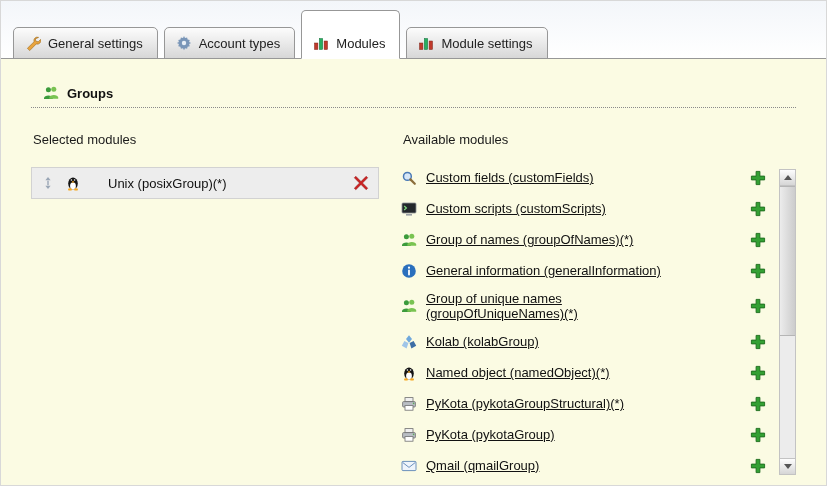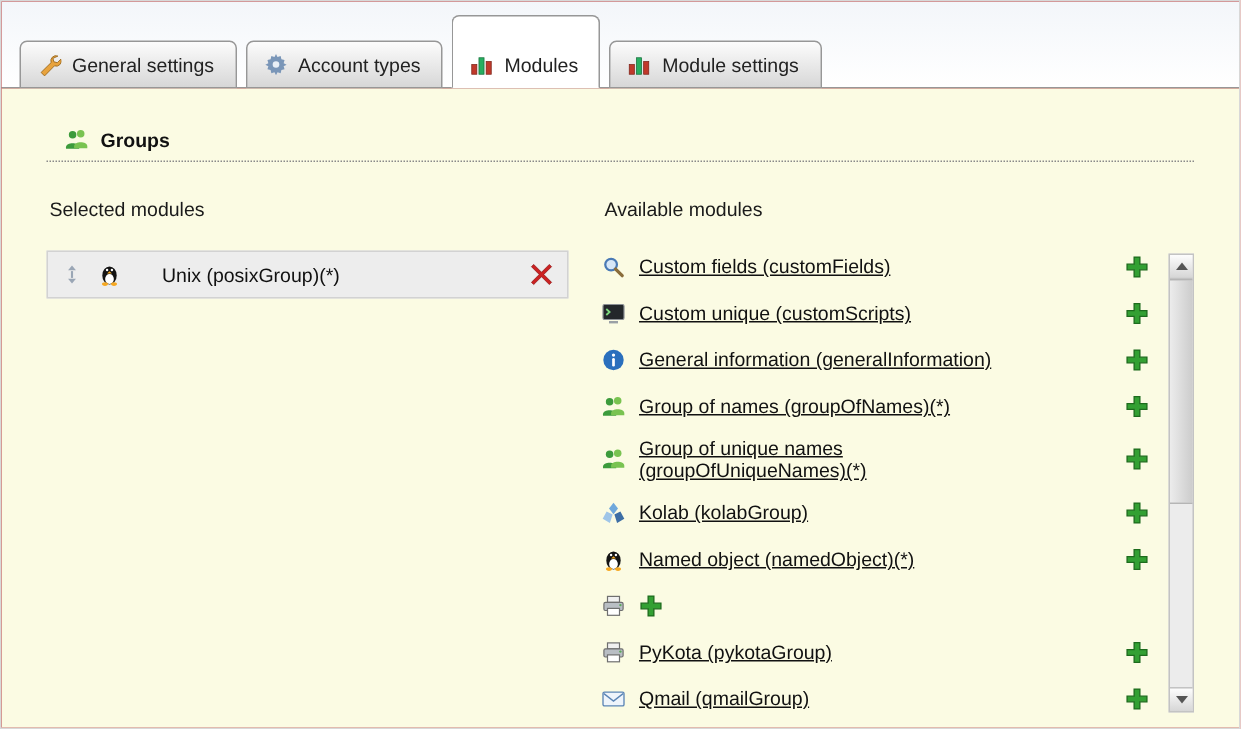--- a/index.html
+++ b/index.html
@@ -1,18 +1,18 @@
 <!DOCTYPE html>
 <html><head>
 <meta charset="utf-8">
 <style>
   html,body{margin:0;padding:0;background:#fff;}
   body{font-family:"Liberation Sans","DejaVu Sans",sans-serif;font-size:13px;color:#111;}
   .page{width:827px;height:486px;box-sizing:border-box;border:1px solid #d8d8d8;
-        display:flex;flex-direction:column;overflow:hidden;background:#b91c1c;}
+        display:flex;flex-direction:column;overflow:hidden;background:#14b8a6;}
 
   
   .tabbar{display:flex;align-items:flex-end;gap:6px;padding:9px 0 0 12px;
           background:linear-gradient(#f3f6fa,#ffffff);border-bottom:1px solid #979797;}
   .tab{display:flex;align-items:center;gap:7px;padding:7px 14px 7px 11px;
        border:1px solid #979797;border-radius:5px 5px 0 0;margin-bottom:-1px;
        background:linear-gradient(#fcfcfc,#d7d7d7);color:#222;cursor:pointer;white-space:nowrap;}
   .tab.active{background:#ffffff;border-bottom:1px solid #ffffff;padding-top:24px;}
   .i16{width:16px;height:16px;display:block;}
   .i14{width:14px;height:14px;display:block;}
@@ -223,49 +223,49 @@
                 </svg>
               </span>
           </div>
 
           <div class="avail-row">
             <span class="icn">
                 <svg class="i16">
                   <use href="#sym-terminal"></use>
                 </svg>
               </span>
-            <span class="label">Custom unique (customScripts)</span>
+            <span class="label">Custom scripts (customScripts)</span>
+            <span class="add">
+                <svg class="i16">
+                  <use href="#sym-plus"></use>
+                </svg>
+              </span>
+          </div>
+
+          <div class="avail-row">
+            <span class="icn">
+                <svg class="i16">
+                  <use href="#sym-group"></use>
+                </svg>
+              </span>
+            <span class="label">Group of names (groupOfNames)(*)</span>
             <span class="add">
                 <svg class="i16">
                   <use href="#sym-plus"></use>
                 </svg>
               </span>
           </div>
 
           <div class="avail-row">
             <span class="icn">
                 <svg class="i16">
                   <use href="#sym-info"></use>
                 </svg>
               </span>
             <span class="label">General information (generalInformation)</span>
-            <span class="add">
-                <svg class="i16">
-                  <use href="#sym-plus"></use>
-                </svg>
-              </span>
-          </div>
-
-          <div class="avail-row">
-            <span class="icn">
-                <svg class="i16">
-                  <use href="#sym-group"></use>
-                </svg>
-              </span>
-            <span class="label">Group of names (groupOfNames)(*)</span>
             <span class="add">
                 <svg class="i16">
                   <use href="#sym-plus"></use>
                 </svg>
               </span>
           </div>
 
           <div class="avail-row">
             <span class="icn">
                 <svg class="i16">
@@ -308,20 +308,21 @@
                 </svg>
               </span>
           </div>
 
           <div class="avail-row">
             <span class="icn">
                 <svg class="i16">
                   <use href="#sym-printer"></use>
                 </svg>
               </span>
+            <span class="label">PyKota (pykotaGroupStructural)(*)</span>
             <span class="add">
                 <svg class="i16">
                   <use href="#sym-plus"></use>
                 </svg>
               </span>
           </div>
 
           <div class="avail-row">
             <span class="icn">
                 <svg class="i16">

